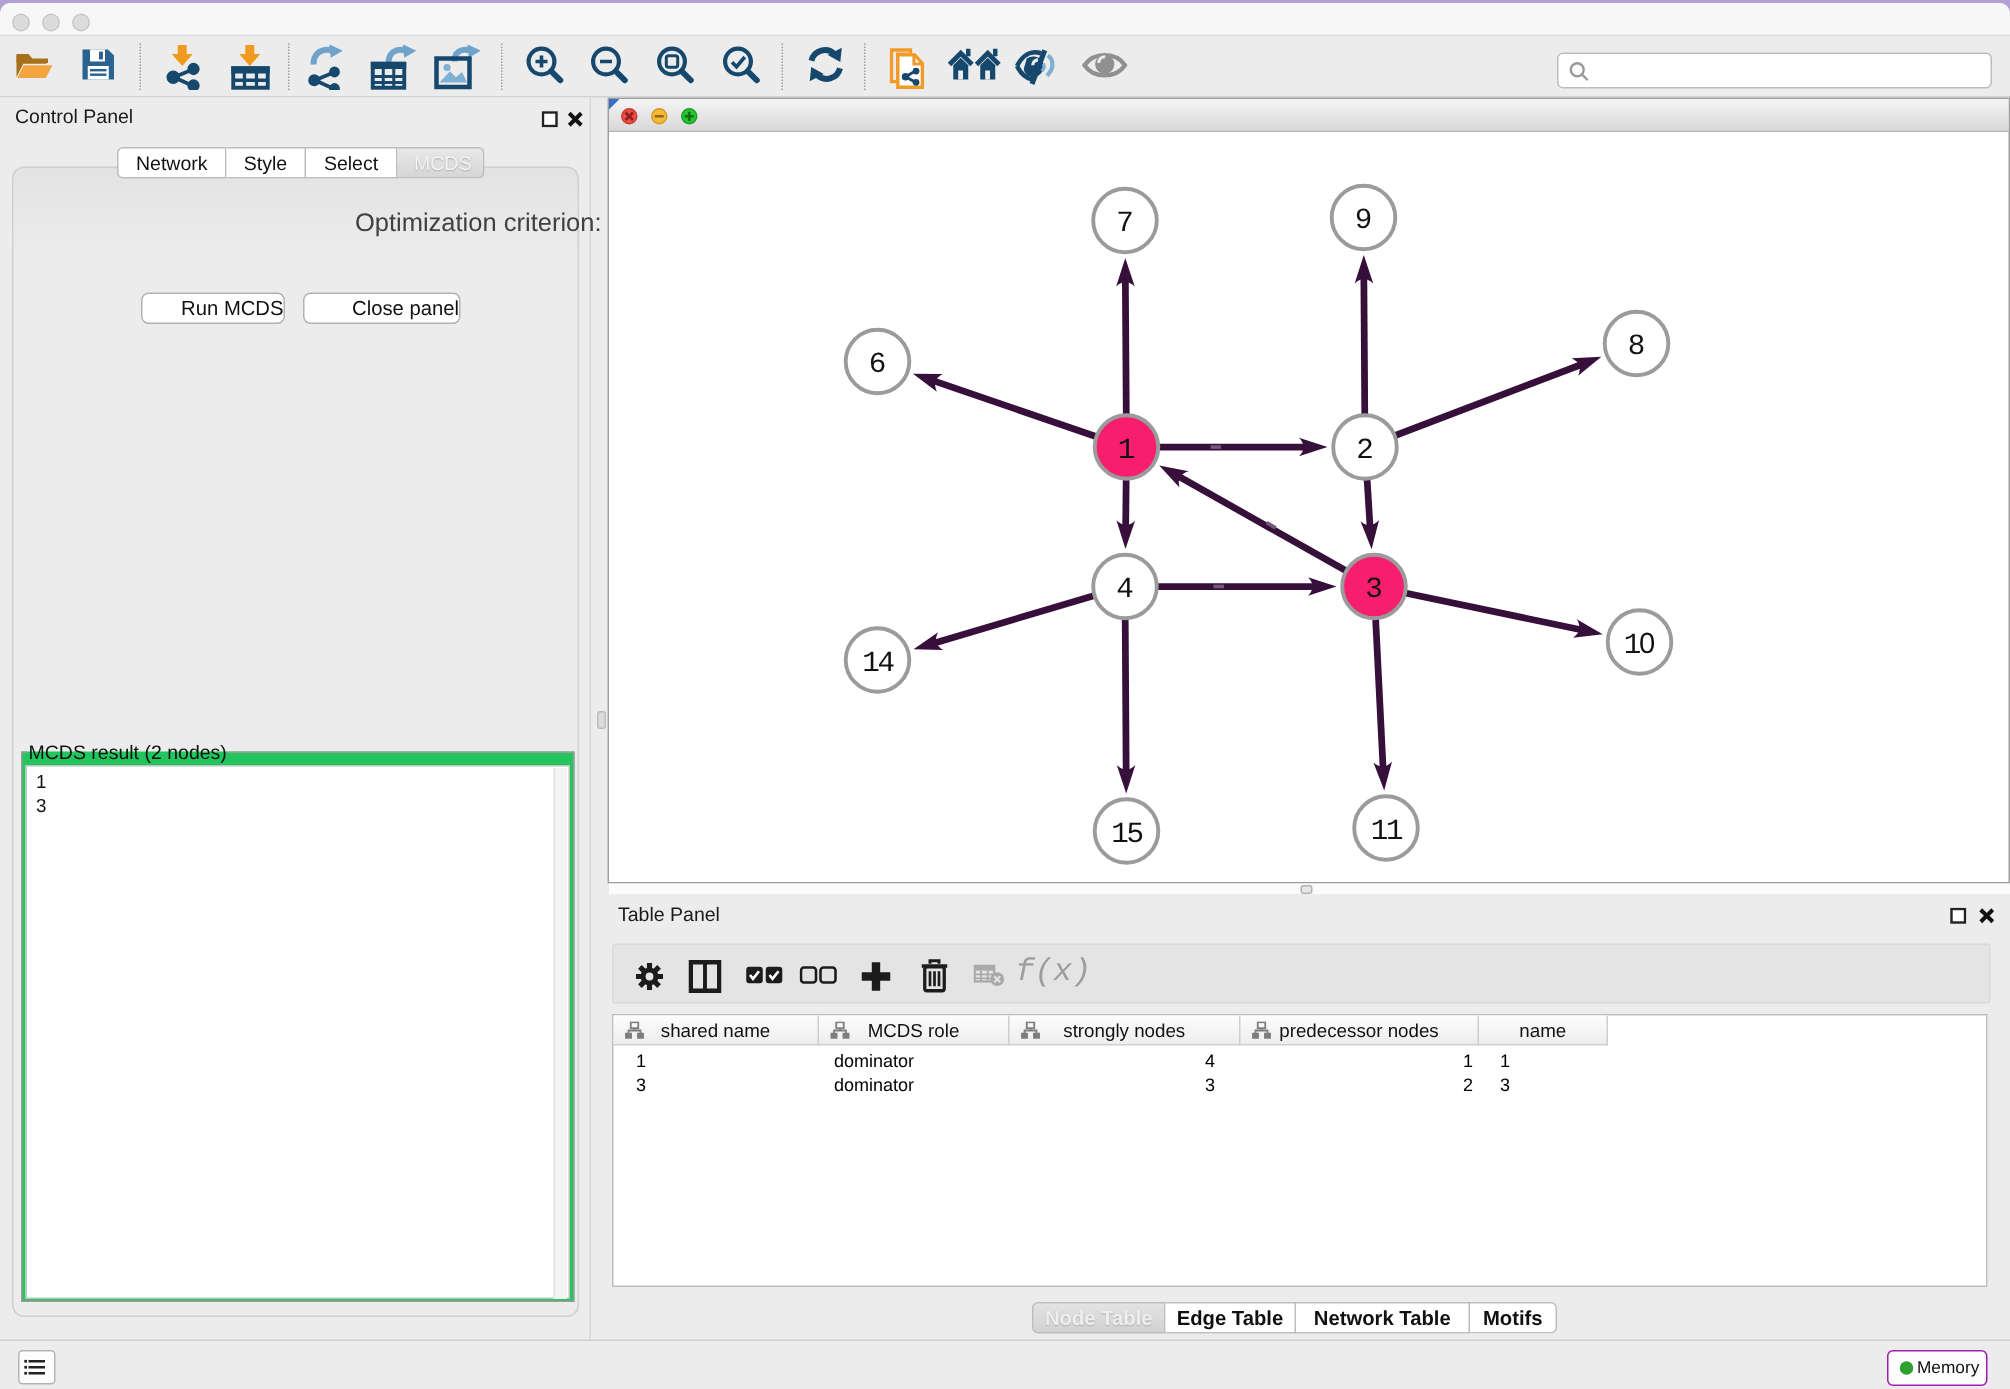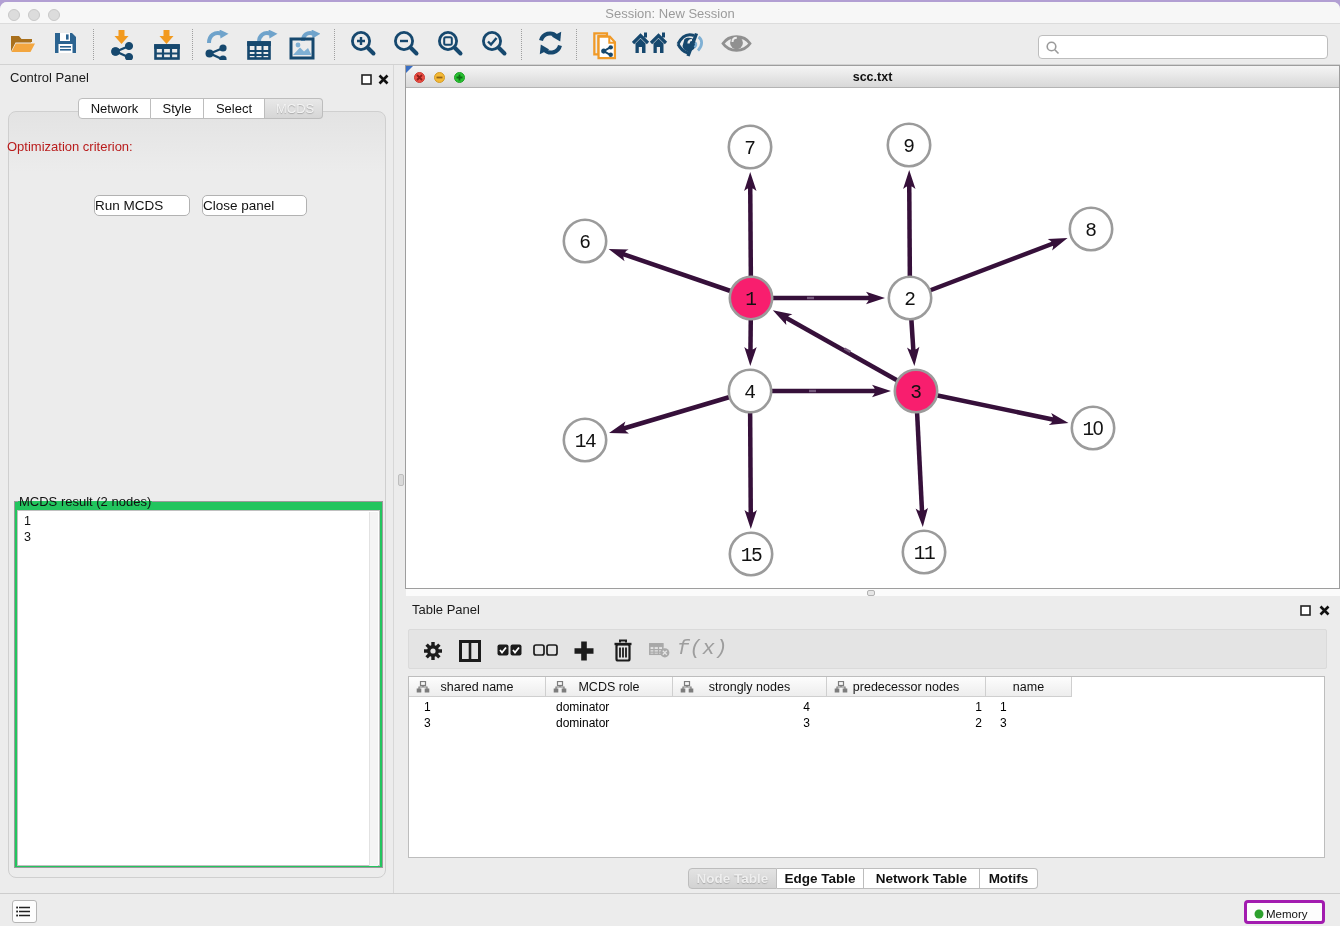--- a/index.html
+++ b/index.html
@@ -15,23 +15,23 @@
   .searchbox { position:absolute; left:1038px; top:11px; width:290px; height:24px; background:#fff; border:1px solid #bdbdbd; border-radius:4px; }
 
   
   .cpanel { position:absolute; left:0; top:63px; width:394px; height:828px; background:#ececec; border-right:1px solid #d7d7d7; }
   .cp-head { position:absolute; left:10px; top:5px; font-size:13px; color:#1a1a1a; }
   .groupbox { position:absolute; left:8px; top:46px; width:378px; height:767px; border:1px solid #cfcfcf; border-radius:8px; background:linear-gradient(#e3e3e3, #ececec 60px); }
   .tabs { position:absolute; left:78px; top:33px; height:21px; display:flex; z-index:3; }
   .tab { font-size:13px; padding:2px 11px 0 11px; background:#fff; border:1px solid #bdbdbd; border-left:none; color:#111; text-align:center; }
   .tab.first { border-left:1px solid #bdbdbd; border-radius:4px 0 0 4px; }
   .tab.sel { background:linear-gradient(#e8e8e8,#d6d6d6); color:#f3f3f3; text-shadow:0 1px 1px #aaa; border-radius:0 4px 4px 0; }
-  .optlabel { position:absolute; left:7px; top:74px; width:394px; text-align:left; font-size:13px; color:#b91c1c; }
+  .optlabel { position:absolute; left:7px; top:74px; width:394px; text-align:right; font-size:17px; color:#404040; }
   .dropdown { position:absolute; left:44px; top:97px; width:312px; height:19px; background:#fff; border:1px solid #ababab; border-radius:4px; font-size:13.5px; color:#111; line-height:18px; padding-left:13px; }
-  .btn { position:absolute; height:21px; background:#fff; border:1px solid #b2b2b2; border-radius:5px; font-size:13.5px; color:#111; text-align:left; line-height:19px; }
+  .btn { position:absolute; height:21px; background:#fff; border:1px solid #b2b2b2; border-radius:5px; font-size:13.5px; color:#111; text-align:right; line-height:19px; }
   fieldset.mcds { position:absolute; left:14px; top:429px; width:369px; height:374px; border:1px solid #9b9b9b; background:#22c55e; }
   fieldset.mcds legend { font-size:13px; color:#111; margin-left:3px; padding:0 1px; }
   .mcds-inner { position:absolute; left:2px; top:1px; width:363px; height:356px; background:#fff; border:1px solid #c0c0c0; font-size:12.5px; color:#111; line-height:16px; padding:2px 0 0 6px; }
   .mcds-sb { position:absolute; right:1px; top:1px; width:9px; height:354px; background:#f4f4f4; border-left:1px solid #e2e2e2; }
 
   
   .netwin { position:absolute; left:405px; top:63px; width:935px; height:524px; border:1px solid #9e9e9e; background:#fff; }
   .nw-title { position:absolute; left:0; top:0; width:100%; height:22px; background:linear-gradient(#f5f5f5,#d8d8d8); border-bottom:1px solid #b4b4b4; }
   .nw-title .t { position:absolute; width:100%; text-align:center; top:4px; font-size:12.5px; font-weight:bold; color:#111; }
   .macbtn { position:absolute; top:5.5px; width:11px; height:11px; border-radius:50%; }
@@ -44,21 +44,21 @@
   .thead { position:absolute; left:0; top:0; height:20px; background:linear-gradient(#fdfdfd,#ededed); border-bottom:1px solid #cfcfcf; font-size:12.5px; color:#111; }
   .th { position:absolute; top:0; height:20px; border-right:1px solid #cfcfcf; text-align:center; line-height:20px; }
   .trow { position:absolute; font-size:12px; color:#000; height:16px; line-height:16px; }
   .btabs { position:absolute; left:288px; top:269px; height:21px; display:flex; }
   .btab { font-size:13.5px; font-weight:bold; background:#fff; border:1px solid #bdbdbd; border-left:none; color:#111; white-space:nowrap; text-align:center; line-height:19px; }
   .btab.first { border-left:1px solid #bdbdbd; border-radius:4px 0 0 4px; }
   .btab.sel { background:linear-gradient(#e3e3e3,#d2d2d2); color:#eee; text-shadow:0 1px 1px #aaa; }
   .btab.last { border-radius:0 4px 4px 0; }
 
   .statusbar { position:absolute; left:0; top:891px; width:1340px; height:33px; background:#ececec; border-top:1px solid #cdcdcd; }
-  .mem-btn { position:absolute; right:15px; top:6px; width:81px; height:24px; background:#fdfdfd; border:3px solid #a21caf; border-radius:4px; font-size:12px; color:#111; }
+  .mem-btn { position:absolute; right:15px; top:6px; width:67px; height:24px; background:#fdfdfd; border:1px solid #a21caf; border-radius:4px; font-size:12px; color:#111; }
   .list-btn { position:absolute; left:12px; top:6px; width:25px; height:23px; background:#fdfdfd; border:1px solid #b5b5b5; border-radius:3px; }
 
   .floatx { position:absolute; top:0; font-size:13px; color:#111; }
 </style>
 </head>
 <body>
 <svg width="0" height="0" style="position:absolute;">
   <defs>
     <g id="sm">
       <rect x="4.5" y="0.5" width="5" height="4" fill="none" stroke="#7d7d7d" stroke-width="1.2"></rect>
@@ -66,21 +66,20 @@
       <rect x="8.7" y="7.5" width="4.6" height="4" fill="#7d7d7d"></rect>
       <path d="M7,4.5 L7,6 M3,9.5 L3,6 L11,6 L11,9.5" fill="none" stroke="#7d7d7d" stroke-width="1.2"></path>
     </g>
   </defs>
 </svg>
 <div class="app">
   <div class="titlebar">
     <div class="tl" style="left:8px;"></div>
     <div class="tl" style="left:28px;"></div>
     <div class="tl" style="left:48px;"></div>
-    <div class="title-text">Session: New Session</div>
   </div>
   <div class="toolbar" id="toolbar">
 
     <svg class="ticon" style="left:9px;" width="27" height="26" viewBox="0 0 27 26">
       <path d="M2,6 L10,6 L12.5,9 L23,9 L23,12 L2,12 Z" fill="#a9701c"></path>
       <path d="M2,21.5 L2,7 L9.5,7 L12,10 L22,10 L22,12.5 L6.5,12.5 L2,21.5 Z" fill="#a9701c"></path>
       <path d="M6.8,13.5 L26,13.5 L21.5,22 L2.5,22 Z" fill="#f3a63f"></path>
     </svg>
 
     <svg class="ticon" style="left:52px;" width="27" height="26" viewBox="0 0 27 26">
@@ -262,21 +261,20 @@
       <div class="macbtn" style="left:28px; background:#f5b935; border:1px solid #d29b28;">
           <svg width="9" height="9" style="position:absolute;left:0px;top:0px;">
             <path d="M1.5,4.5 L7.5,4.5" stroke="#93651a" stroke-width="1.8"></path>
           </svg>
         </div>
       <div class="macbtn" style="left:48px; background:#29c232; border:1px solid #1ea027;">
           <svg width="9" height="9" style="position:absolute;left:0px;top:0px;">
             <path d="M4.5,1.5 L4.5,7.5 M1.5,4.5 L7.5,4.5" stroke="#0e6e14" stroke-width="1.8"></path>
           </svg>
         </div>
-      <div class="t">scc.txt</div>
     </div>
     <svg id="graph" width="933" height="500" viewBox="405 87 933 500" style="position:absolute;left:0;top:22px;">
       <g stroke="#36103a" stroke-width="4.5" fill="none">
         <line x1="750" y1="297" x2="749.2" y2="181.0"></line>
         <line x1="750" y1="297" x2="617.1" y2="251.4"></line>
         <line x1="750" y1="297" x2="874.0" y2="297.0"></line>
         <line x1="750" y1="297" x2="749.4" y2="355.0"></line>
         <line x1="909" y1="297" x2="908.2" y2="179.0"></line>
         <line x1="909" y1="297" x2="1057.3" y2="240.5"></line>
         <line x1="909" y1="297" x2="912.7" y2="355.1"></line>

